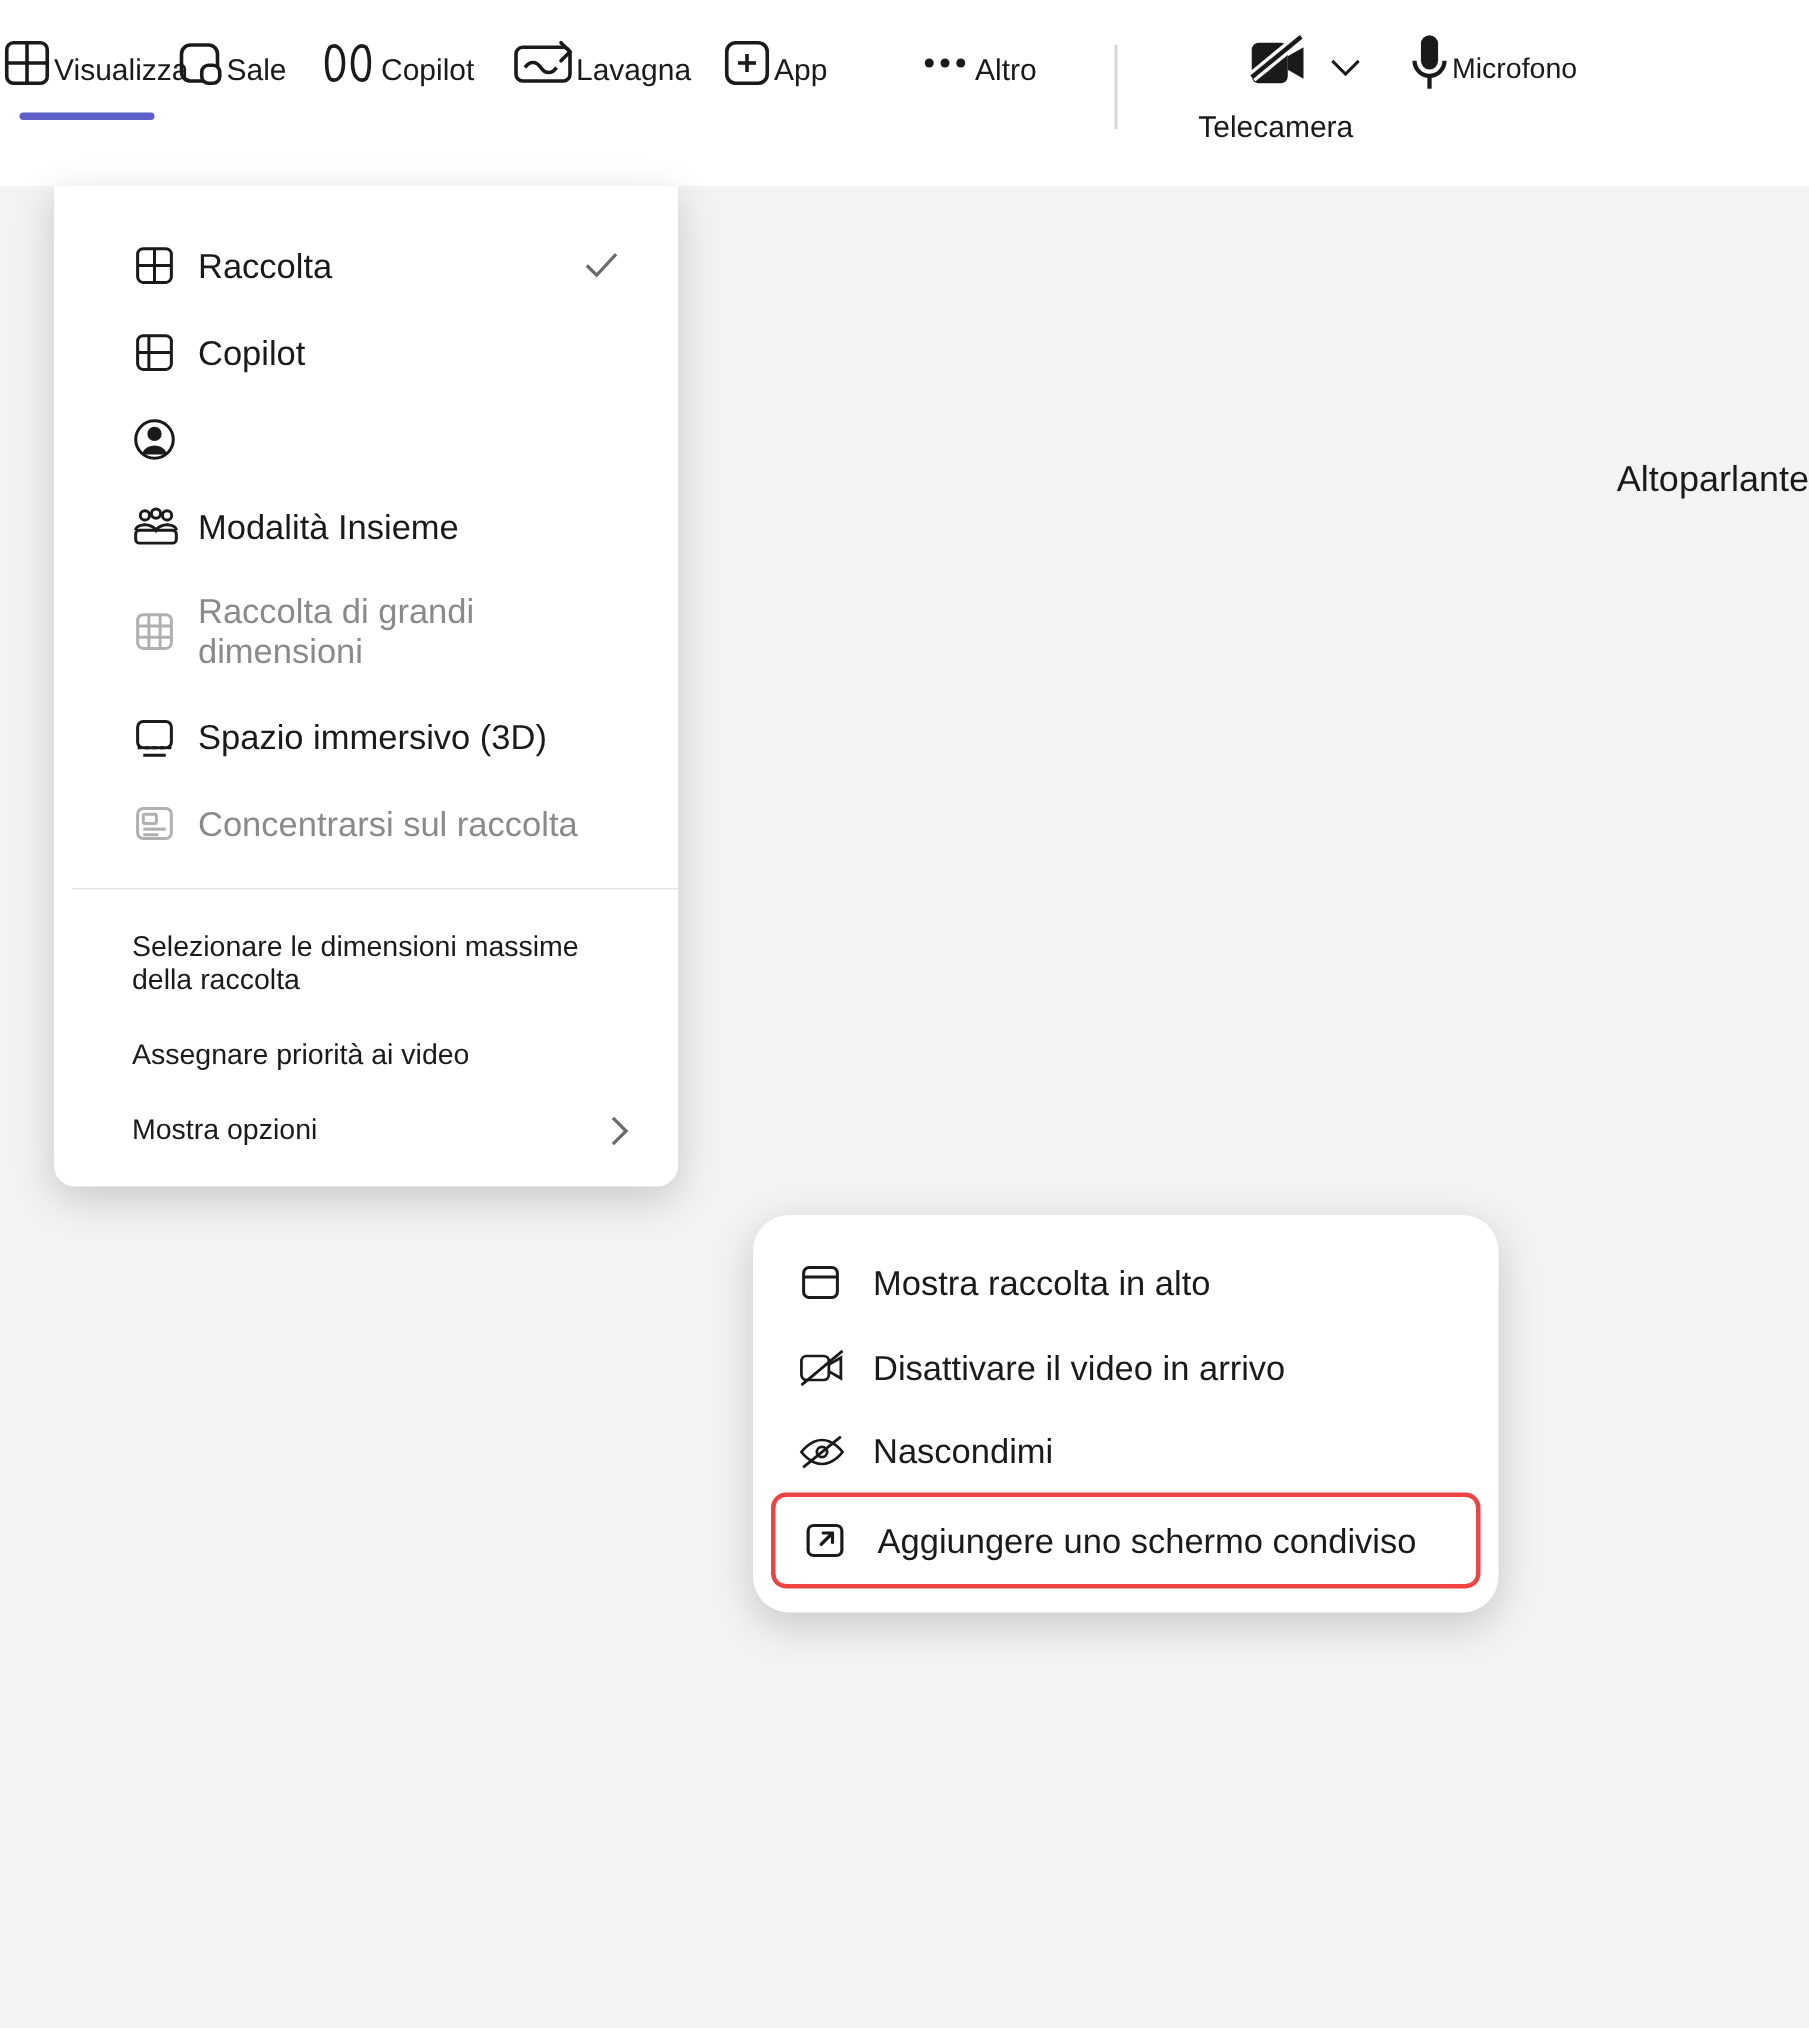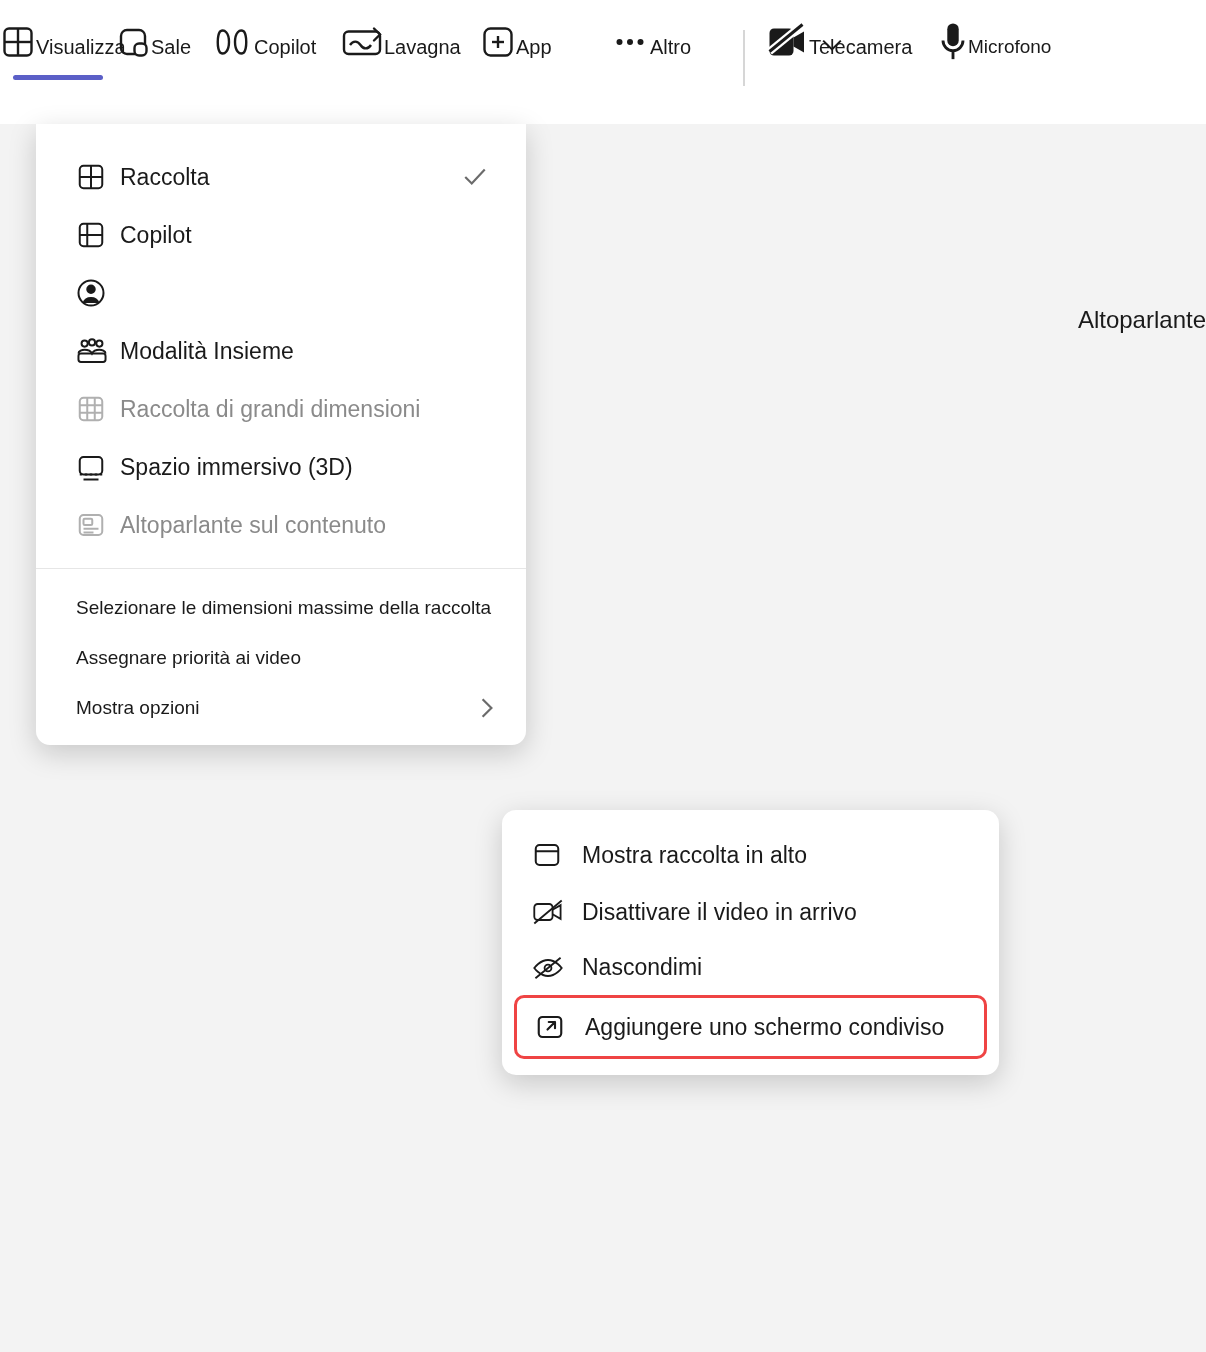--- a/index.html
+++ b/index.html
@@ -70,25 +70,25 @@
   .speaker-label {
     position: absolute;
     right: 0;
     top: 182px;
     font-size: 24px;
   }
   .dropdown {
     position: absolute;
     left: 36px;
     top: 124px;
-    width: 490px;
+    width: 416px;
     background: #fff;
     border-radius: 0 0 14px 14px;
     box-shadow: 0 8px 28px rgba(0,0,0,0.18);
-    padding: 24px 0 12px 0;
+    padding: 24px 0 12px 12px;
   }
   .dd-item {
     display: flex;
     align-items: center;
     padding: 14px 32px 14px 40px;
     font-size: 23px;
     cursor: pointer;
     position: relative;
   }
   .dd-item .ic {
@@ -112,21 +112,21 @@
     align-items: center;
   }
   .dd-text .lbl { flex: 1; }
   .submenu-arrow { color: #6b6b6b; }
   .submenu {
     position: absolute;
     left: 502px;
     top: 810px;
     width: 497px;
     background: #fff;
-    border-radius: 14px;
+    border-radius: 24px;
     box-shadow: 0 8px 28px rgba(0,0,0,0.18);
     padding: 16px 12px;
   }
   .sm-item {
     display: flex;
     align-items: center;
     padding: 14px 18px;
     font-size: 23px;
     cursor: pointer;
     border-radius: 10px;
@@ -205,21 +205,21 @@
         <circle cx="5" cy="12" r="2"></circle>
           <circle cx="12" cy="12" r="2"></circle>
           <circle cx="19" cy="12" r="2"></circle>
       </svg>
     </span>
     <span class="tb-label">Altro</span>
   </div>
 
   <div class="tb-sep"></div>
 
-  <div class="tb-item" style="width:175px; flex-direction:row;">
+  <div class="tb-item" style="width:175px; flex-direction:column;">
     <span class="tb-icon" style="position:relative;">
       <svg width="46" height="36" viewBox="0 0 28 24" fill="#1a1a1a">
         <path d="M3 6a3 3 0 013-3h10a3 3 0 013 3v12a3 3 0 01-3 3H6a3 3 0 01-3-3V6z"></path>
         <path d="M19 9l7-4v14l-7-4z"></path>
       </svg>
       <svg width="46" height="36" viewBox="0 0 28 24" style="position:absolute;left:0;top:0" stroke="#1a1a1a" stroke-width="2">
         <line x1="3" y1="21" x2="25" y2="3" stroke="#fff" stroke-width="5"></line>
         <line x1="3" y1="21" x2="25" y2="3"></line>
       </svg>
       <span class="chev" style="position:absolute;right:-34px;top:18px;">
@@ -326,21 +326,21 @@
 
   <div class="dd-item disabled">
     <span class="ic">
       <svg width="30" height="30" viewBox="0 0 24 24" fill="none" stroke="#b0b0b0" stroke-width="1.6">
         <rect x="3" y="4" width="18" height="16" rx="3"></rect>
         <rect x="6" y="7" width="7" height="5" rx="1"></rect>
         <line x1="6" y1="15" x2="18" y2="15"></line>
           <line x1="6" y1="18" x2="14" y2="18"></line>
       </svg>
     </span>
-    <span class="lbl">Altoparlante sul contenuto</span>
+    <span class="lbl">Concentrarsi sul raccolta</span>
   </div>
 
   <div class="dd-divider"></div>
 
   <div class="dd-text">
     <span class="lbl">Selezionare le dimensioni massime della raccolta</span>
   </div>
 
   <div class="dd-text">
     <span class="lbl">Assegnare priorità ai video</span>

